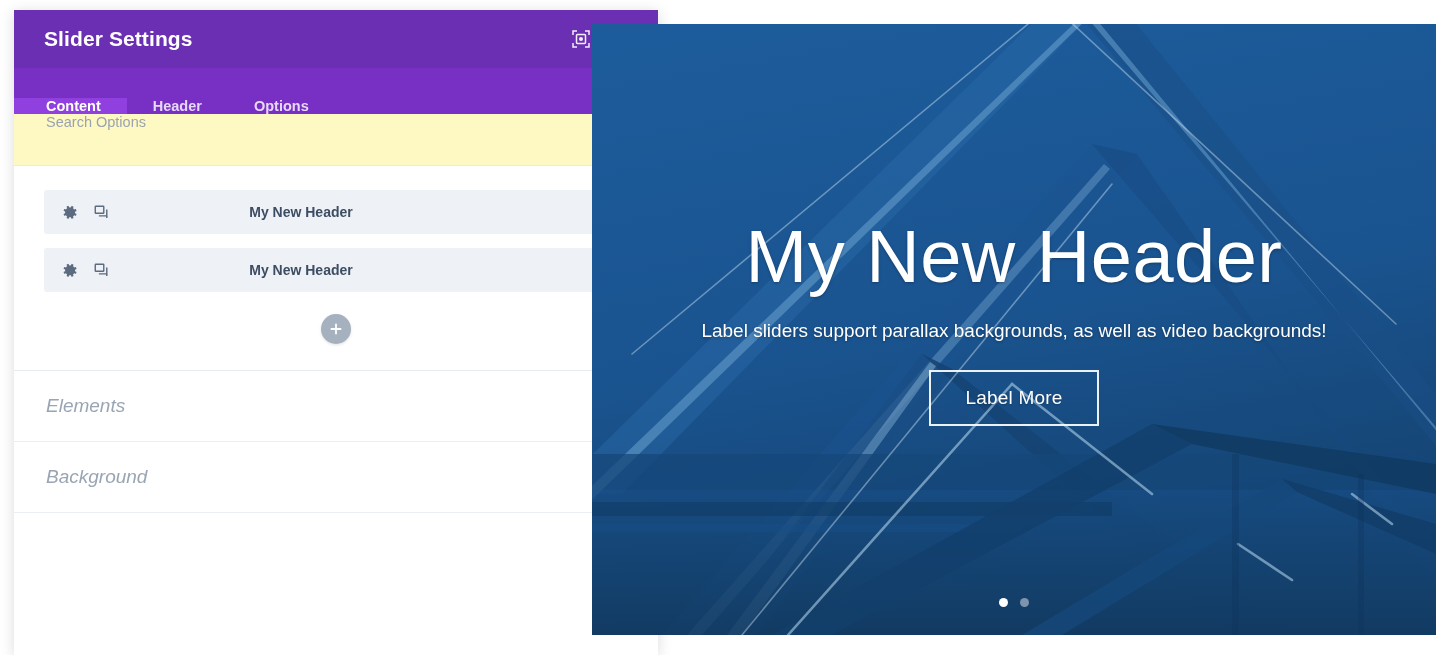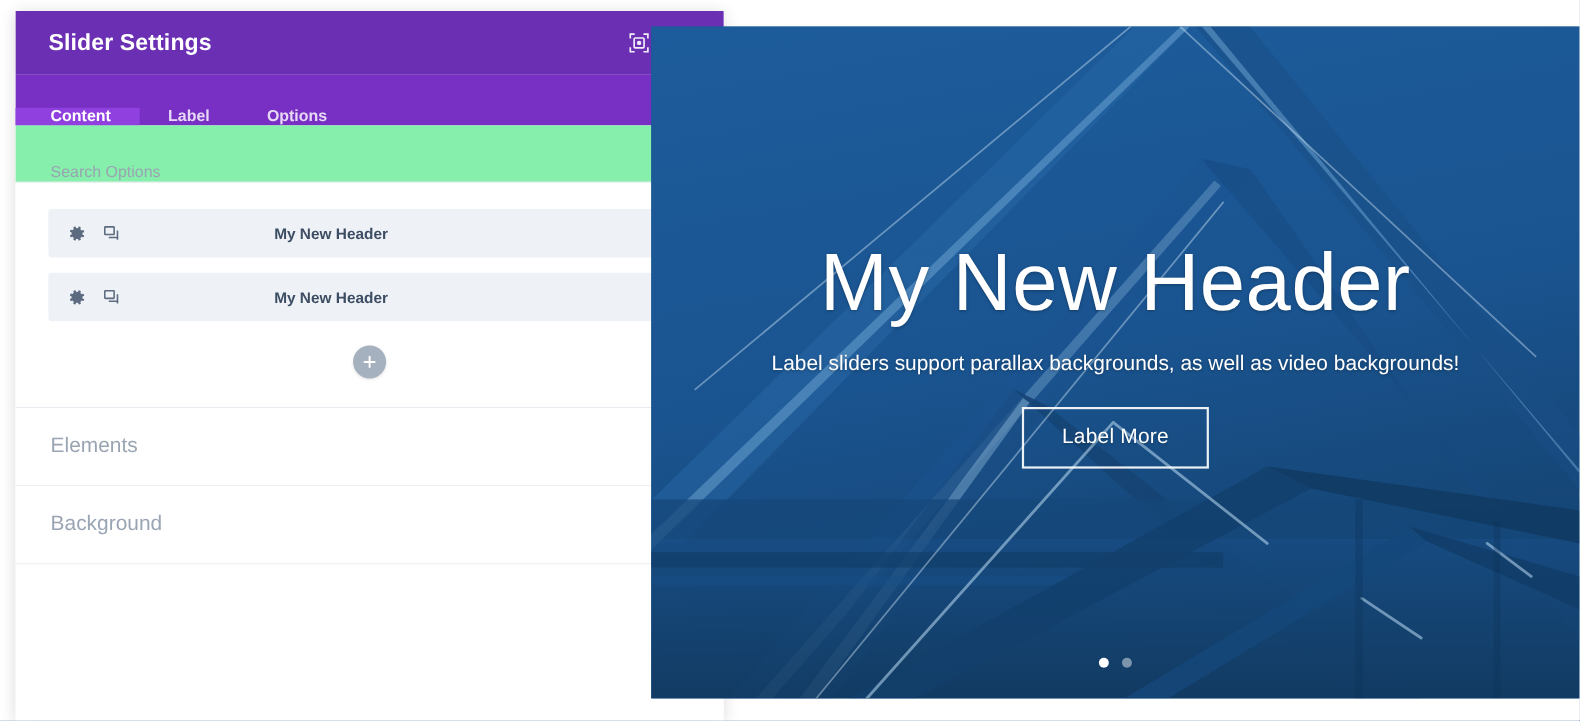--- a/index.html
+++ b/index.html
@@ -89,24 +89,24 @@
   .tab:first-child { padding-left: 32px; }
 
   .tab.active {
     background: #9040de;
     color: #ffffff;
   }
 
   
   .search-row {
     height: 52px;
-    background: #86efac;
+    background: #fef9c3;
     border-bottom: 1px solid #e6e9ee;
     display: flex;
-    align-items: flex-end;
+    align-items: flex-start;
     padding: 0 26px 0 32px;
     flex: 0 0 52px;
     gap: 22px;
   }
 
   .search-input {
     flex: 1;
     border: none;
     outline: none;
     background: transparent;
@@ -209,20 +209,21 @@
     border-bottom: 1px solid #ebeef2;
     cursor: pointer;
     background: #ffffff;
   }
 
   .toggle-label {
     flex: 1;
     font-size: 19px;
     color: #9aa5b4;
     font-weight: normal;
+    font-style: italic;
   }
 
   .chevron {
     width: 18px;
     height: 18px;
     display: flex;
     align-items: center;
     justify-content: center;
   }
 
@@ -331,21 +332,21 @@
             <rect x="2.5" y="3" width="15" height="14" rx="1"></rect>
             <line x1="11" y1="3" x2="11" y2="17"></line>
             <rect x="4.8" y="6" width="4" height="8" fill="#ffffff" stroke="none"></rect>
           </svg>
         </div>
       </div>
     </div>
 
     <div class="panel-tabs">
       <div class="tab active">Content</div>
-      <div class="tab">Label</div>
+      <div class="tab">Header</div>
       <div class="tab">Options</div>
     </div>
 
     <div class="search-row">
       <input class="search-input" type="text" placeholder="Search Options" style="">
       <div class="search-icon">
         <svg width="18" height="18" viewBox="0 0 18 18" fill="none" stroke="#7f8a99" stroke-width="1.4">
           <circle cx="7.6" cy="7.2" r="5.1"></circle>
           <line x1="11.3" y1="11.1" x2="15" y2="15.6" stroke-linecap="round"></line>
         </svg>

